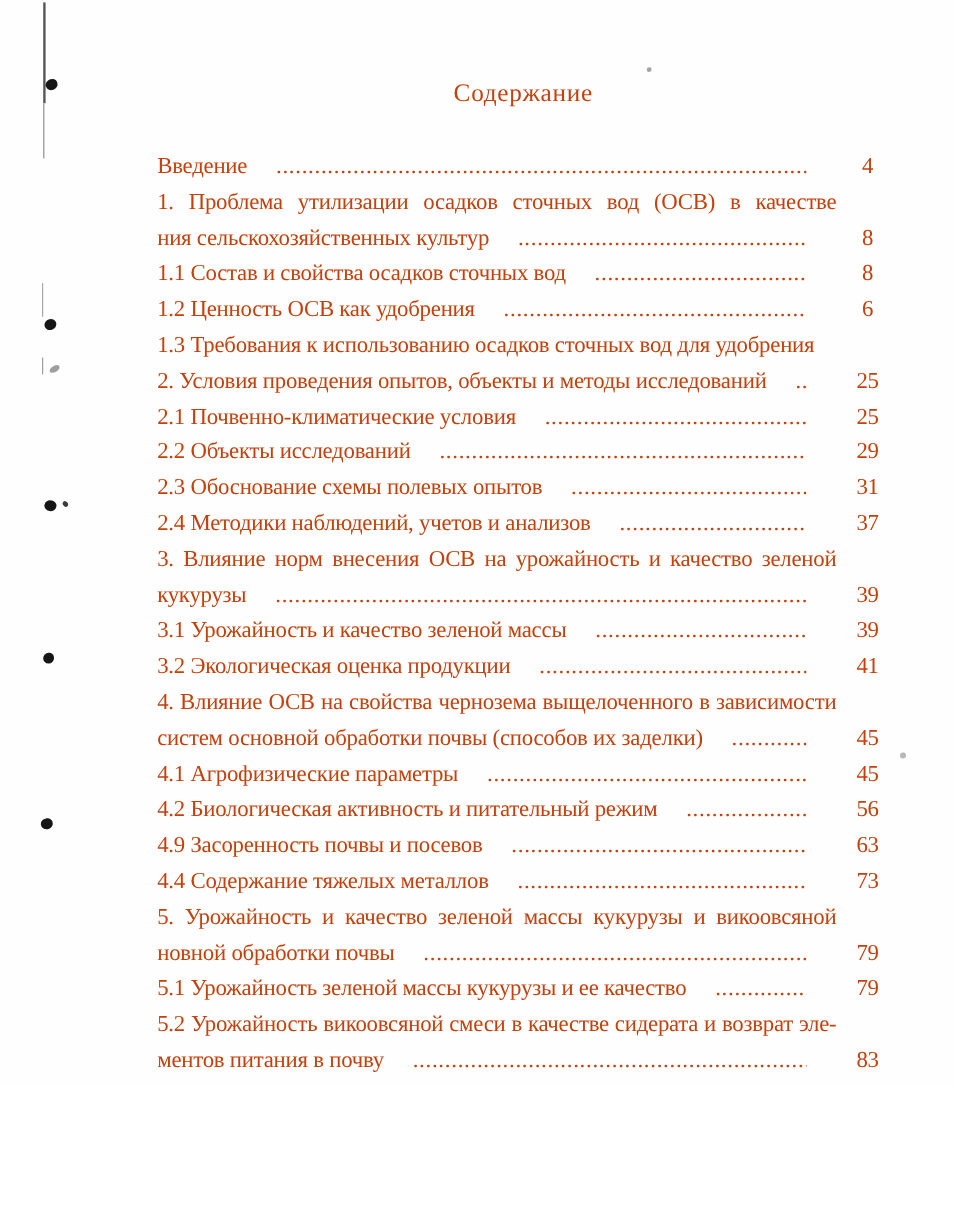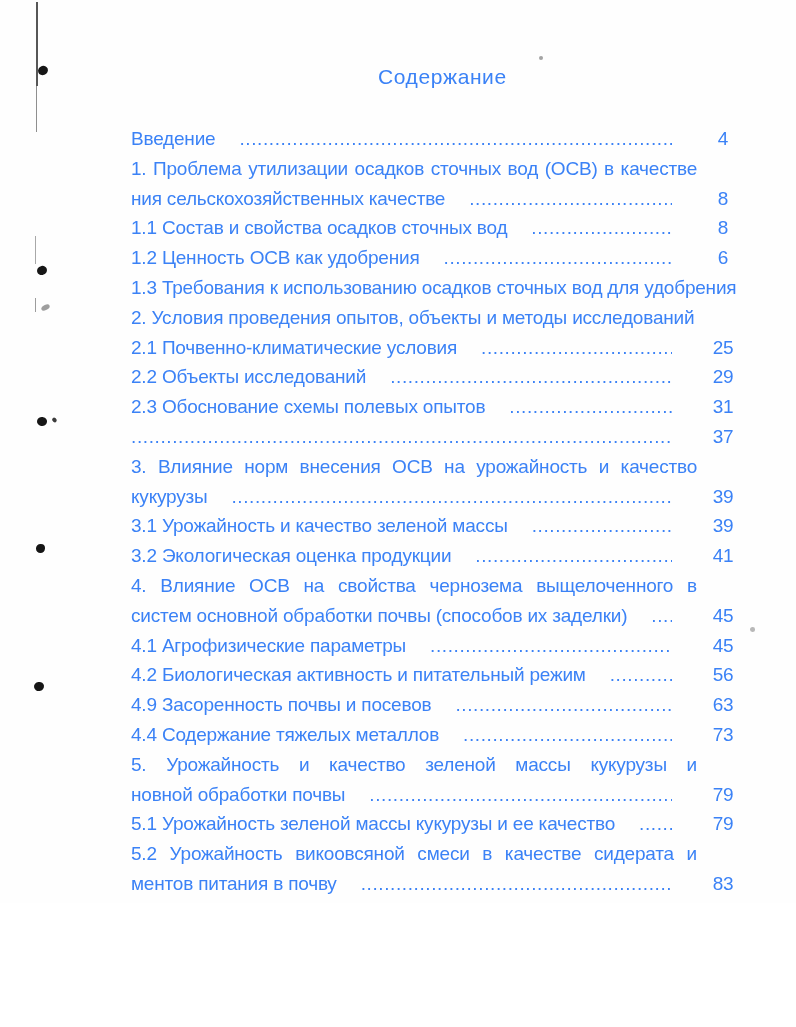--- a/index.html
+++ b/index.html
@@ -6,22 +6,22 @@
     margin: 0;
     padding: 0;
     background: #ffffff;
   }
   .page {
     position: relative;
     width: 796px;
     height: 903px;
     background: #fefefe;
     overflow: hidden;
-    font-family: Liberation Sans, sans-serif;
-    color: #3b82f6;
+    font-family: Liberation Serif, serif;
+    color: #c2410c;
   }
 
   
   .doc-title {
     position: absolute;
     left: 378px;
     top: 62px;
     font-size: 21px;
     line-height: 30px;
     letter-spacing: 0.6px;
@@ -136,21 +136,21 @@
   <div class="doc-title">Содержание</div>
 
   <div class="toc">
       <div class="toc-line toc-row">
         <span class="toc-text">Введение</span>
         <span class="toc-leader"></span>
         <span class="toc-page">4</span>
       </div>
       <div class="toc-line toc-wrap">1. Проблема утилизации осадков сточных вод (ОСВ) в качестве удобре-</div>
       <div class="toc-line toc-row">
-        <span class="toc-text">ния сельскохозяйственных качестве</span>
+        <span class="toc-text">ния сельскохозяйственных культур</span>
         <span class="toc-leader"></span>
         <span class="toc-page">8</span>
       </div>
       <div class="toc-line toc-row">
         <span class="toc-text">1.1 Состав и свойства осадков сточных вод</span>
         <span class="toc-leader"></span>
         <span class="toc-page">8</span>
       </div>
       <div class="toc-line toc-row">
         <span class="toc-text">1.2 Ценность ОСВ как удобрения </span>
@@ -176,20 +176,21 @@
         <span class="toc-text">2.2 Объекты исследований</span>
         <span class="toc-leader"></span>
         <span class="toc-page">29</span>
       </div>
       <div class="toc-line toc-row">
         <span class="toc-text">2.3 Обоснование схемы полевых опытов</span>
         <span class="toc-leader"></span>
         <span class="toc-page">31</span>
       </div>
       <div class="toc-line toc-row">
+        <span class="toc-text">2.4 Методики наблюдений, учетов и анализов</span>
         <span class="toc-leader"></span>
         <span class="toc-page">37</span>
       </div>
       <div class="toc-line toc-wrap">3. Влияние норм внесения ОСВ на урожайность и качество зеленой массы</div>
       <div class="toc-line toc-row">
         <span class="toc-text">кукурузы</span>
         <span class="toc-leader"></span>
         <span class="toc-page">39</span>
       </div>
       <div class="toc-line toc-row">

